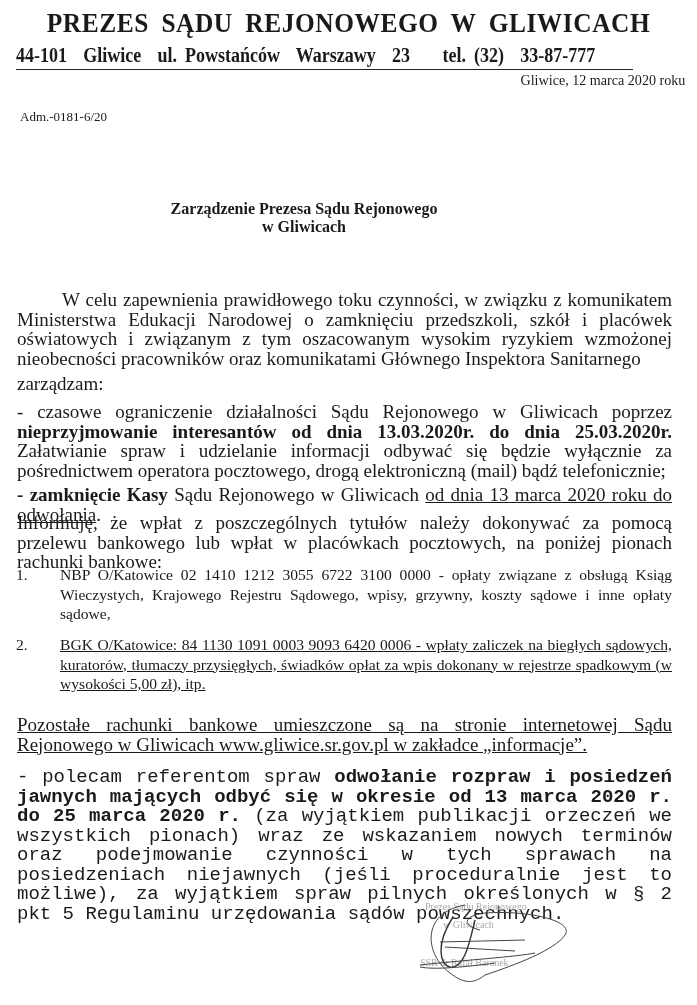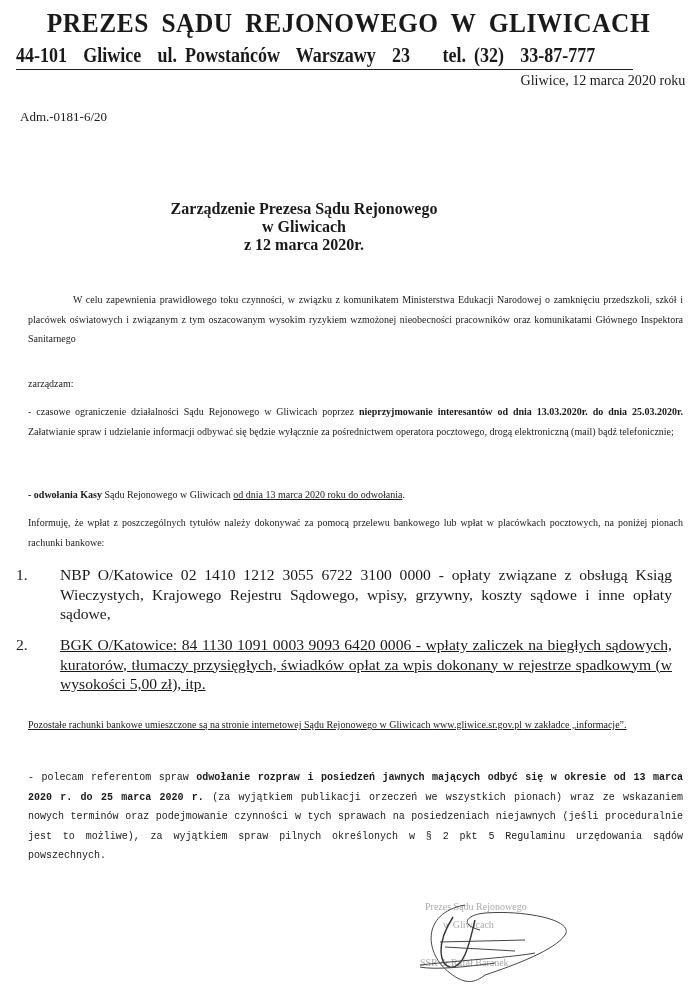--- a/index.html
+++ b/index.html
@@ -27,21 +27,21 @@
     .date {
       right: 12px; top: 72px; font-size: 15px;
       transform: scaleX(0.94); transform-origin: right;
     }
     .ref { left: 20px; top: 109px; font-size: 13px; }
     .title-block {
       left: 0; width: 608px; top: 200px; text-align: center;
       font-size: 16px; font-weight: bold; line-height: 18px;
     }
     .para {
-      left: 28px; width: 655px; font-size: 10px; line-height: 19.5px;
+      left: 17px; width: 655px; font-size: 19px; line-height: 19.5px;
       text-align: justify;
     }
     .para b { font-weight: bold; }
     .para u { text-decoration: underline; margin-top: 12px; }
     .indent { text-indent: 45px; }
     .list-item {
       left: 38px; width: 634px; font-size: 15.6px; line-height: 19.5px;
       text-align: justify; padding-left: 0;
     }
     .list-item .num { display: inline-block; width: 22px; }
@@ -61,33 +61,32 @@
 <div class="abs hdr-title">PREZES SĄDU REJONOWEGO W GLIWICACH</div>
 <div class="abs hdr-addr">44-101  Gliwice  ul. Powstańców  Warszawy  23    tel. (32)  33-87-777</div>
 <div class="abs hdr-rule"></div>
 
 <div class="abs date">Gliwice, 12 marca 2020 roku</div>
 <div class="abs ref">Adm.-0181-6/20</div>
 
 <div class="abs title-block">
   <div>Zarządzenie Prezesa Sądu Rejonowego</div>
   <div>w Gliwicach</div>
-  <div>z 12 marca 2020r.</div>
 </div>
 
 <div class="abs para indent" style="top:290px;">W celu zapewnienia prawidłowego toku czynności, w związku z komunikatem Ministerstwa Edukacji Narodowej o zamknięciu przedszkoli, szkół i placówek oświatowych i związanym z tym oszacowanym wysokim ryzykiem wzmożonej nieobecności pracowników oraz komunikatami Głównego Inspektora Sanitarnego</div>
 
 <div class="abs para" style="top:374px;">zarządzam:</div>
 
 <div class="abs para" style="top:402px;">
   <span>- czasowe ograniczenie działalności Sądu Rejonowego w Gliwicach poprzez </span><b>nieprzyjmowanie interesantów od dnia 13.03.2020r. do dnia 25.03.2020r.</b><span> Załatwianie spraw i udzielanie informacji odbywać się będzie wyłącznie za pośrednictwem operatora pocztowego, drogą elektroniczną (mail) bądź telefonicznie;</span>
 </div>
 
 <div class="abs para" style="top:485px;">
-  <b>- odwołania Kasy</b><span> Sądu Rejonowego w Gliwicach </span><u>od dnia 13 marca 2020 roku do odwołania</u><span>.</span>
+  <b>- zamknięcie Kasy</b><span> Sądu Rejonowego w Gliwicach </span><u>od dnia 13 marca 2020 roku do odwołania</u><span>.</span>
 </div>
 
 <div class="abs para" style="top:513px;">Informuję, że wpłat z poszczególnych tytułów należy dokonywać za pomocą przelewu bankowego lub wpłat w placówkach pocztowych, na poniżej pionach rachunki bankowe:</div>
 
 <div class="abs list-item" style="top:565px;">
   <div class="cont"><span class="num">1.</span><span>NBP O/Katowice 02 1410 1212 3055 6722 3100 0000 - opłaty związane z obsługą Ksiąg Wieczystych, Krajowego Rejestru Sądowego, wpisy, grzywny, koszty sądowe i inne opłaty sądowe,</span></div>
 </div>
 
 <div class="abs list-item" style="top:635px;text-decoration:underline;">
   <div class="cont"><span class="num">2.</span><span>BGK O/Katowice: 84 1130 1091 0003 9093 6420 0006 - wpłaty zaliczek na biegłych sądowych, kuratorów, tłumaczy przysięgłych, świadków opłat za wpis dokonany w rejestrze spadkowym (w wysokości 5,00 zł), itp.</span></div>

